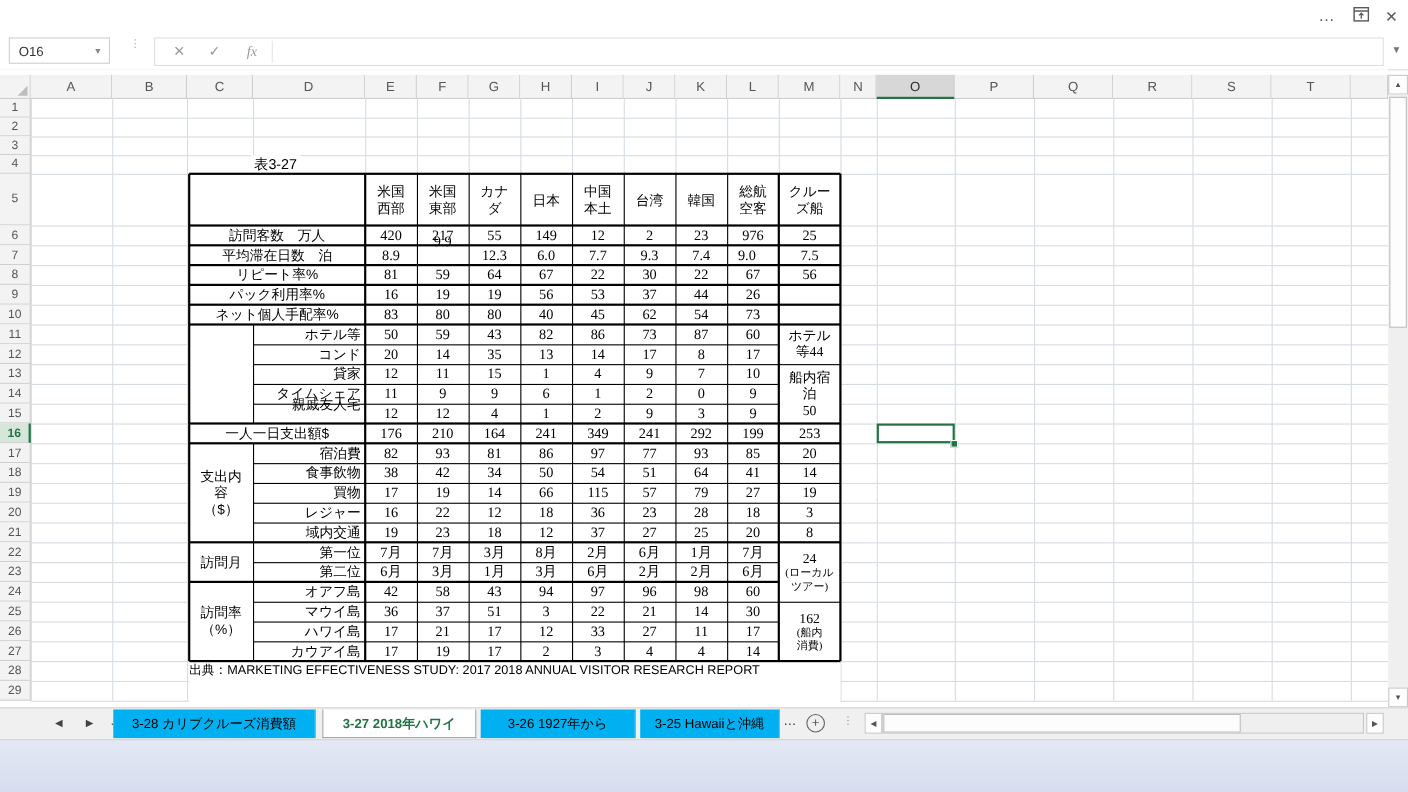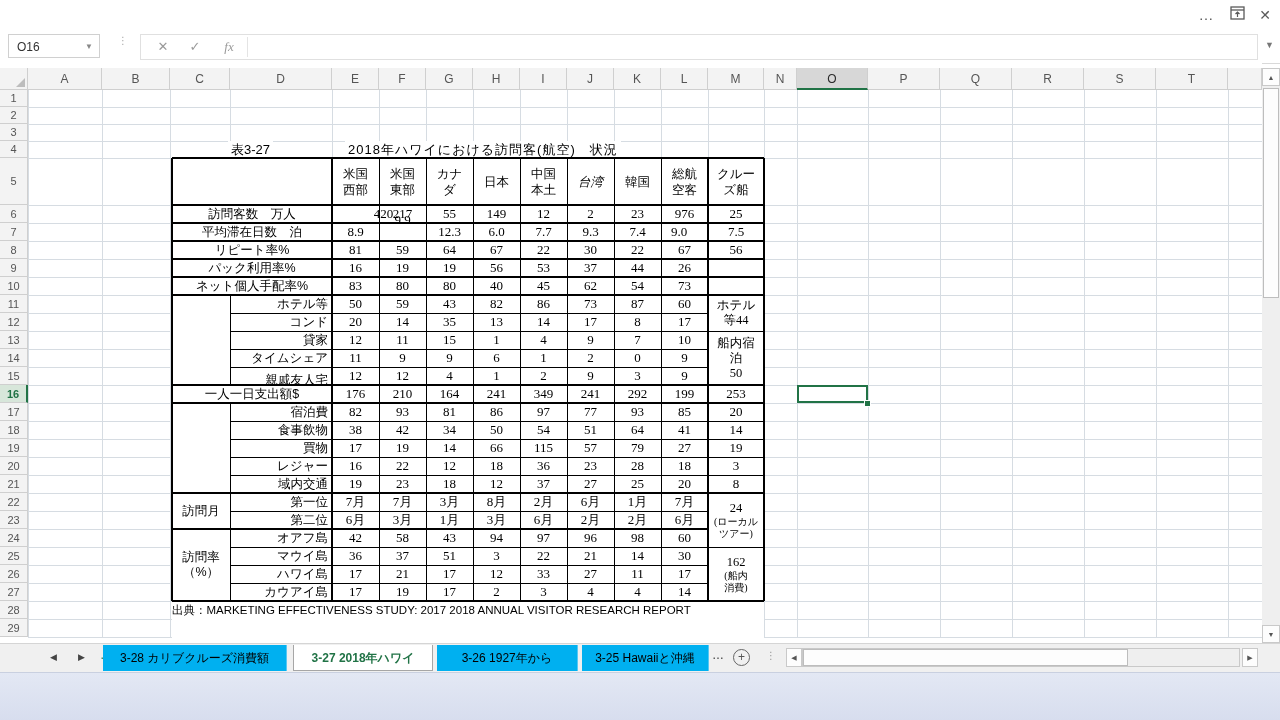--- a/index.html
+++ b/index.html
@@ -175,57 +175,56 @@
       <div class="rowhdr" style="position: absolute; top: 430px; height: 18px; line-height: 18px;">22</div>
       <div class="rowhdr" style="position: absolute; top: 448px; height: 18px; line-height: 18px;">23</div>
       <div class="rowhdr" style="position: absolute; top: 466px; height: 18px; line-height: 18px;">24</div>
       <div class="rowhdr" style="position: absolute; top: 484px; height: 18px; line-height: 18px;">25</div>
       <div class="rowhdr" style="position: absolute; top: 502px; height: 18px; line-height: 18px;">26</div>
       <div class="rowhdr" style="position: absolute; top: 520px; height: 18px; line-height: 18px;">27</div>
       <div class="rowhdr" style="position: absolute; top: 538px; height: 18px; line-height: 18px;">28</div>
       <div class="rowhdr" style="position: absolute; top: 556px; height: 18px; line-height: 18px;">29</div>
       <div style="position: absolute; left: 172px; top: 95px; width: 592px; height: 506px; background: rgb(255, 255, 255);"></div>
       <div style="position: absolute; left: 228px; top: 78px; height: 17px; line-height: 17px; background: rgb(255, 255, 255); font-size: 13px; padding: 0px 3px;">表3-27</div>
-      <div style="position: absolute; left: 345px; top: 78px; height: 17px; line-height: 17px; background: rgb(255, 255, 255); font-size: 13px; padding: 0px 3px; letter-spacing: 1px;">2018年ハワイにおける訪問客(航空)　状況</div>
       <div style="position: absolute; left: 172px; top: 538px; height: 18px; line-height: 18px; background: rgb(255, 255, 255); font-size: 11.5px; padding-right: 4px;">出典：MARKETING EFFECTIVENESS STUDY: 2017  2018 ANNUAL VISITOR RESEARCH REPORT</div>
       <div class="thead" style="position: absolute; left: 332px; top: 95px; width: 47px; height: 47px;">
         <div>米国</div>
         <div>西部</div>
       </div>
       <div class="thead" style="position: absolute; left: 379px; top: 95px; width: 47px; height: 47px;">
         <div>米国</div>
         <div>東部</div>
       </div>
       <div class="thead" style="position: absolute; left: 426px; top: 95px; width: 47px; height: 47px;">
         <div>カナ</div>
         <div>ダ</div>
       </div>
       <div class="thead" style="position: absolute; left: 473px; top: 95px; width: 47px; height: 47px;">
         <div>日本</div>
       </div>
       <div class="thead" style="position: absolute; left: 520px; top: 95px; width: 47px; height: 47px;">
         <div>中国</div>
         <div>本土</div>
       </div>
-      <div class="thead" style="position: absolute; left: 567px; top: 95px; width: 47px; height: 47px; font-style: italic;">
+      <div class="thead" style="position: absolute; left: 567px; top: 95px; width: 47px; height: 47px;">
         <div>台湾</div>
       </div>
       <div class="thead" style="position: absolute; left: 614px; top: 95px; width: 47px; height: 47px;">
         <div>韓国</div>
       </div>
       <div class="thead" style="position: absolute; left: 661px; top: 95px; width: 47px; height: 47px;">
         <div>総航</div>
         <div>空客</div>
       </div>
       <div class="thead" style="position: absolute; left: 708px; top: 95px; width: 56px; height: 47px;">
         <div>クルー</div>
         <div>ズ船</div>
       </div>
       <div class="tfull" style="position: absolute; left: 172px; top: 142px; width: 160px; height: 18px; line-height: 18px;">訪問客数　万人</div>
-      <div class="tcell" style="position: absolute; left: 332px; top: 142px; width: 47px; height: 18px; line-height: 18px; margin-left: 28px;">420</div>
+      <div class="tcell" style="position: absolute; left: 332px; top: 142px; width: 47px; height: 18px; line-height: 18px;">420</div>
       <div class="tcell" style="position: absolute; left: 379px; top: 142px; width: 47px; height: 18px; line-height: 18px;">217</div>
       <div class="tcell" style="position: absolute; left: 426px; top: 142px; width: 47px; height: 18px; line-height: 18px;">55</div>
       <div class="tcell" style="position: absolute; left: 473px; top: 142px; width: 47px; height: 18px; line-height: 18px;">149</div>
       <div class="tcell" style="position: absolute; left: 520px; top: 142px; width: 47px; height: 18px; line-height: 18px;">12</div>
       <div class="tcell" style="position: absolute; left: 567px; top: 142px; width: 47px; height: 18px; line-height: 18px;">2</div>
       <div class="tcell" style="position: absolute; left: 614px; top: 142px; width: 47px; height: 18px; line-height: 18px;">23</div>
       <div class="tcell" style="position: absolute; left: 661px; top: 142px; width: 47px; height: 18px; line-height: 18px;">976</div>
       <div class="tcell" style="position: absolute; left: 708px; top: 142px; width: 56px; height: 18px; line-height: 18px;">25</div>
       <div class="tfull" style="position: absolute; left: 172px; top: 160px; width: 160px; height: 18px; line-height: 18px;">平均滞在日数　泊</div>
       <div class="tcell" style="position: absolute; left: 332px; top: 160px; width: 47px; height: 18px; line-height: 18px;">8.9</div>
@@ -294,21 +293,21 @@
       <div class="tcell" style="position: absolute; left: 661px; top: 268px; width: 47px; height: 18px; line-height: 18px;">10</div>
       <div class="tlab" style="position: absolute; left: 230px; top: 286px; width: 102px; height: 18px; line-height: 18px;">タイムシェア</div>
       <div class="tcell" style="position: absolute; left: 332px; top: 286px; width: 47px; height: 18px; line-height: 18px;">11</div>
       <div class="tcell" style="position: absolute; left: 379px; top: 286px; width: 47px; height: 18px; line-height: 18px;">9</div>
       <div class="tcell" style="position: absolute; left: 426px; top: 286px; width: 47px; height: 18px; line-height: 18px;">9</div>
       <div class="tcell" style="position: absolute; left: 473px; top: 286px; width: 47px; height: 18px; line-height: 18px;">6</div>
       <div class="tcell" style="position: absolute; left: 520px; top: 286px; width: 47px; height: 18px; line-height: 18px;">1</div>
       <div class="tcell" style="position: absolute; left: 567px; top: 286px; width: 47px; height: 18px; line-height: 18px;">2</div>
       <div class="tcell" style="position: absolute; left: 614px; top: 286px; width: 47px; height: 18px; line-height: 18px;">0</div>
       <div class="tcell" style="position: absolute; left: 661px; top: 286px; width: 47px; height: 18px; line-height: 18px;">9</div>
-      <div class="tlab" style="position: absolute; left: 230px; top: 308px; width: 102px; height: 18px; line-height: 18px;">親戚友人宅</div>
+      <div class="tlab" style="position: absolute; left: 230px; top: 296px; width: 102px; height: 18px; line-height: 18px;">親戚友人宅</div>
       <div class="tcell" style="position: absolute; left: 332px; top: 304px; width: 47px; height: 18px; line-height: 18px;">12</div>
       <div class="tcell" style="position: absolute; left: 379px; top: 304px; width: 47px; height: 18px; line-height: 18px;">12</div>
       <div class="tcell" style="position: absolute; left: 426px; top: 304px; width: 47px; height: 18px; line-height: 18px;">4</div>
       <div class="tcell" style="position: absolute; left: 473px; top: 304px; width: 47px; height: 18px; line-height: 18px;">1</div>
       <div class="tcell" style="position: absolute; left: 520px; top: 304px; width: 47px; height: 18px; line-height: 18px;">2</div>
       <div class="tcell" style="position: absolute; left: 567px; top: 304px; width: 47px; height: 18px; line-height: 18px;">9</div>
       <div class="tcell" style="position: absolute; left: 614px; top: 304px; width: 47px; height: 18px; line-height: 18px;">3</div>
       <div class="tcell" style="position: absolute; left: 661px; top: 304px; width: 47px; height: 18px; line-height: 18px;">9</div>
       <div class="tfull" style="position: absolute; left: 172px; top: 322px; width: 160px; height: 18px; line-height: 18px;">一人一日支出額$</div>
       <div class="tcell" style="position: absolute; left: 332px; top: 322px; width: 47px; height: 18px; line-height: 18px;">176</div>
@@ -417,20 +416,25 @@
       <div class="tcell" style="position: absolute; left: 661px; top: 502px; width: 47px; height: 18px; line-height: 18px;">17</div>
       <div class="tlab" style="position: absolute; left: 230px; top: 520px; width: 102px; height: 18px; line-height: 18px;">カウアイ島</div>
       <div class="tcell" style="position: absolute; left: 332px; top: 520px; width: 47px; height: 18px; line-height: 18px;">17</div>
       <div class="tcell" style="position: absolute; left: 379px; top: 520px; width: 47px; height: 18px; line-height: 18px;">19</div>
       <div class="tcell" style="position: absolute; left: 426px; top: 520px; width: 47px; height: 18px; line-height: 18px;">17</div>
       <div class="tcell" style="position: absolute; left: 473px; top: 520px; width: 47px; height: 18px; line-height: 18px;">2</div>
       <div class="tcell" style="position: absolute; left: 520px; top: 520px; width: 47px; height: 18px; line-height: 18px;">3</div>
       <div class="tcell" style="position: absolute; left: 567px; top: 520px; width: 47px; height: 18px; line-height: 18px;">4</div>
       <div class="tcell" style="position: absolute; left: 614px; top: 520px; width: 47px; height: 18px; line-height: 18px;">4</div>
       <div class="tcell" style="position: absolute; left: 661px; top: 520px; width: 47px; height: 18px; line-height: 18px;">14</div>
+      <div class="tgrp" style="position: absolute; left: 172px; top: 340px; width: 58px; height: 90px;">
+        <div>支出内</div>
+        <div>容</div>
+        <div>（$）</div>
+      </div>
       <div class="tgrp" style="position: absolute; left: 172px; top: 430px; width: 58px; height: 36px;">
         <div>訪問月</div>
       </div>
       <div class="tgrp" style="position: absolute; left: 172px; top: 466px; width: 58px; height: 72px;">
         <div>訪問率</div>
         <div>（%）</div>
       </div>
       <div class="tgrp" style="position: absolute; left: 708px; top: 232px; width: 56px; height: 36px; font-family: &quot;Liberation Serif&quot;, &quot;DejaVu Serif&quot;, serif; font-size: 12.5px;">
         <div>ホテル</div>
         <div>等44</div>

